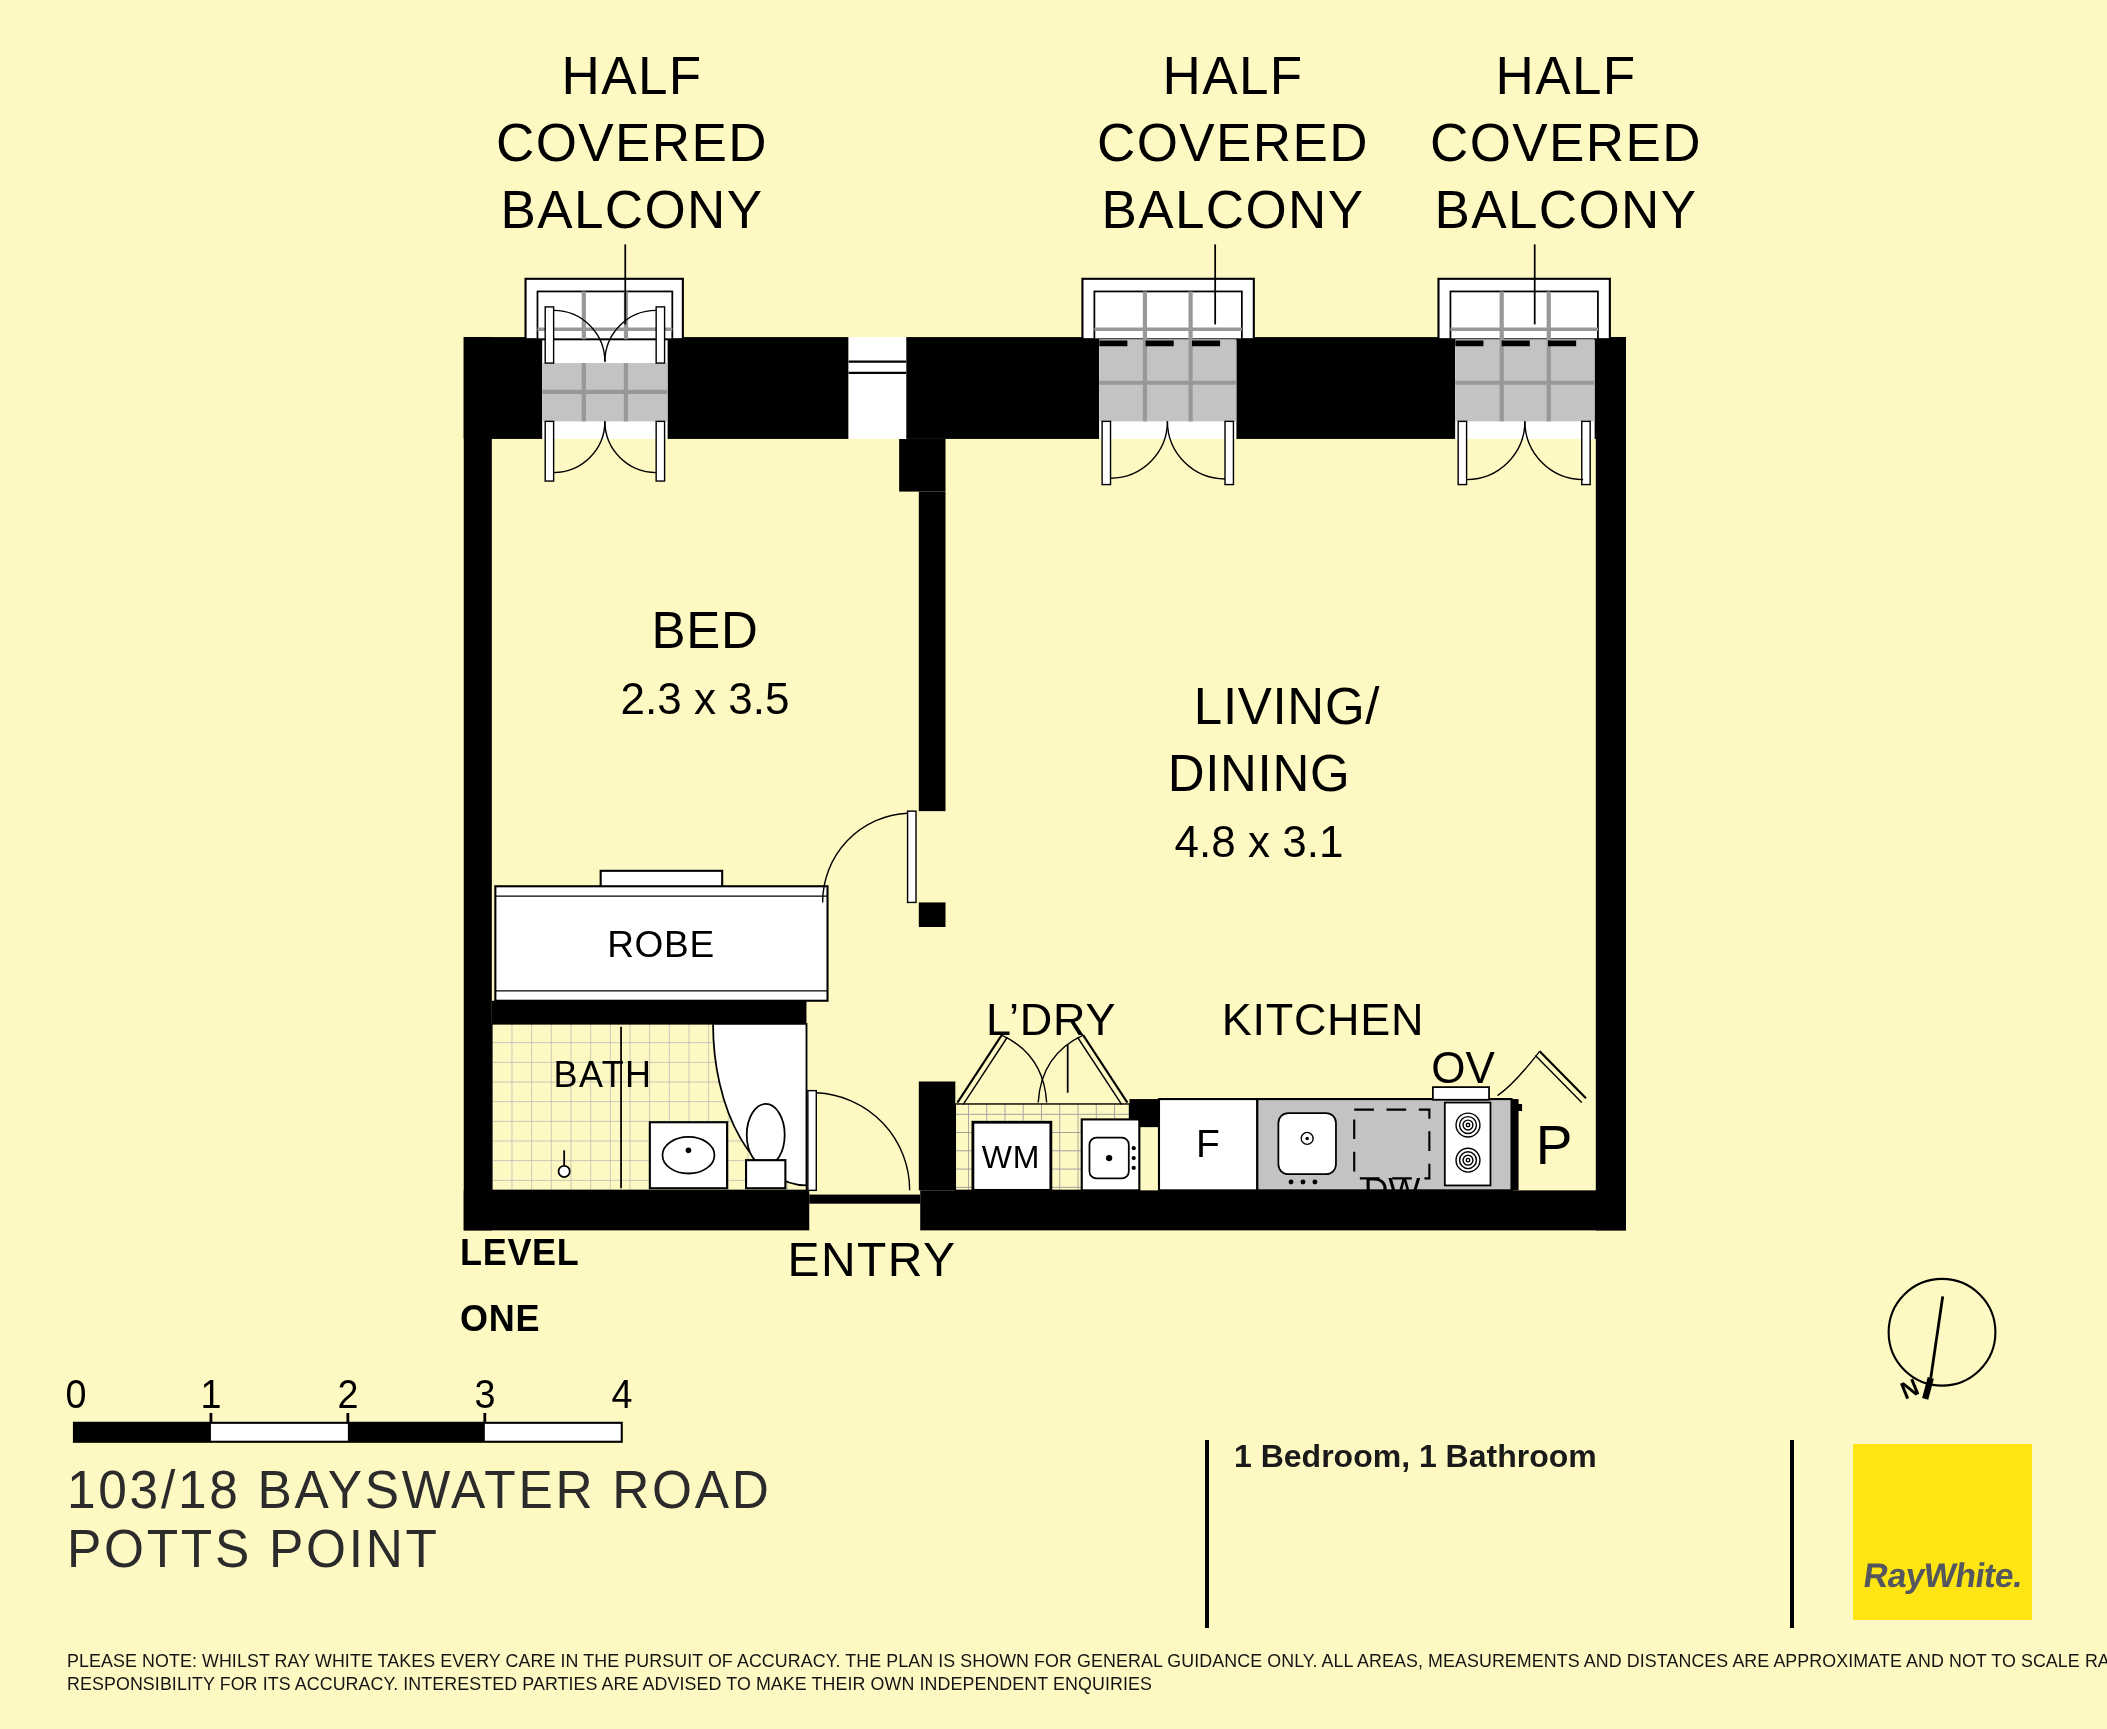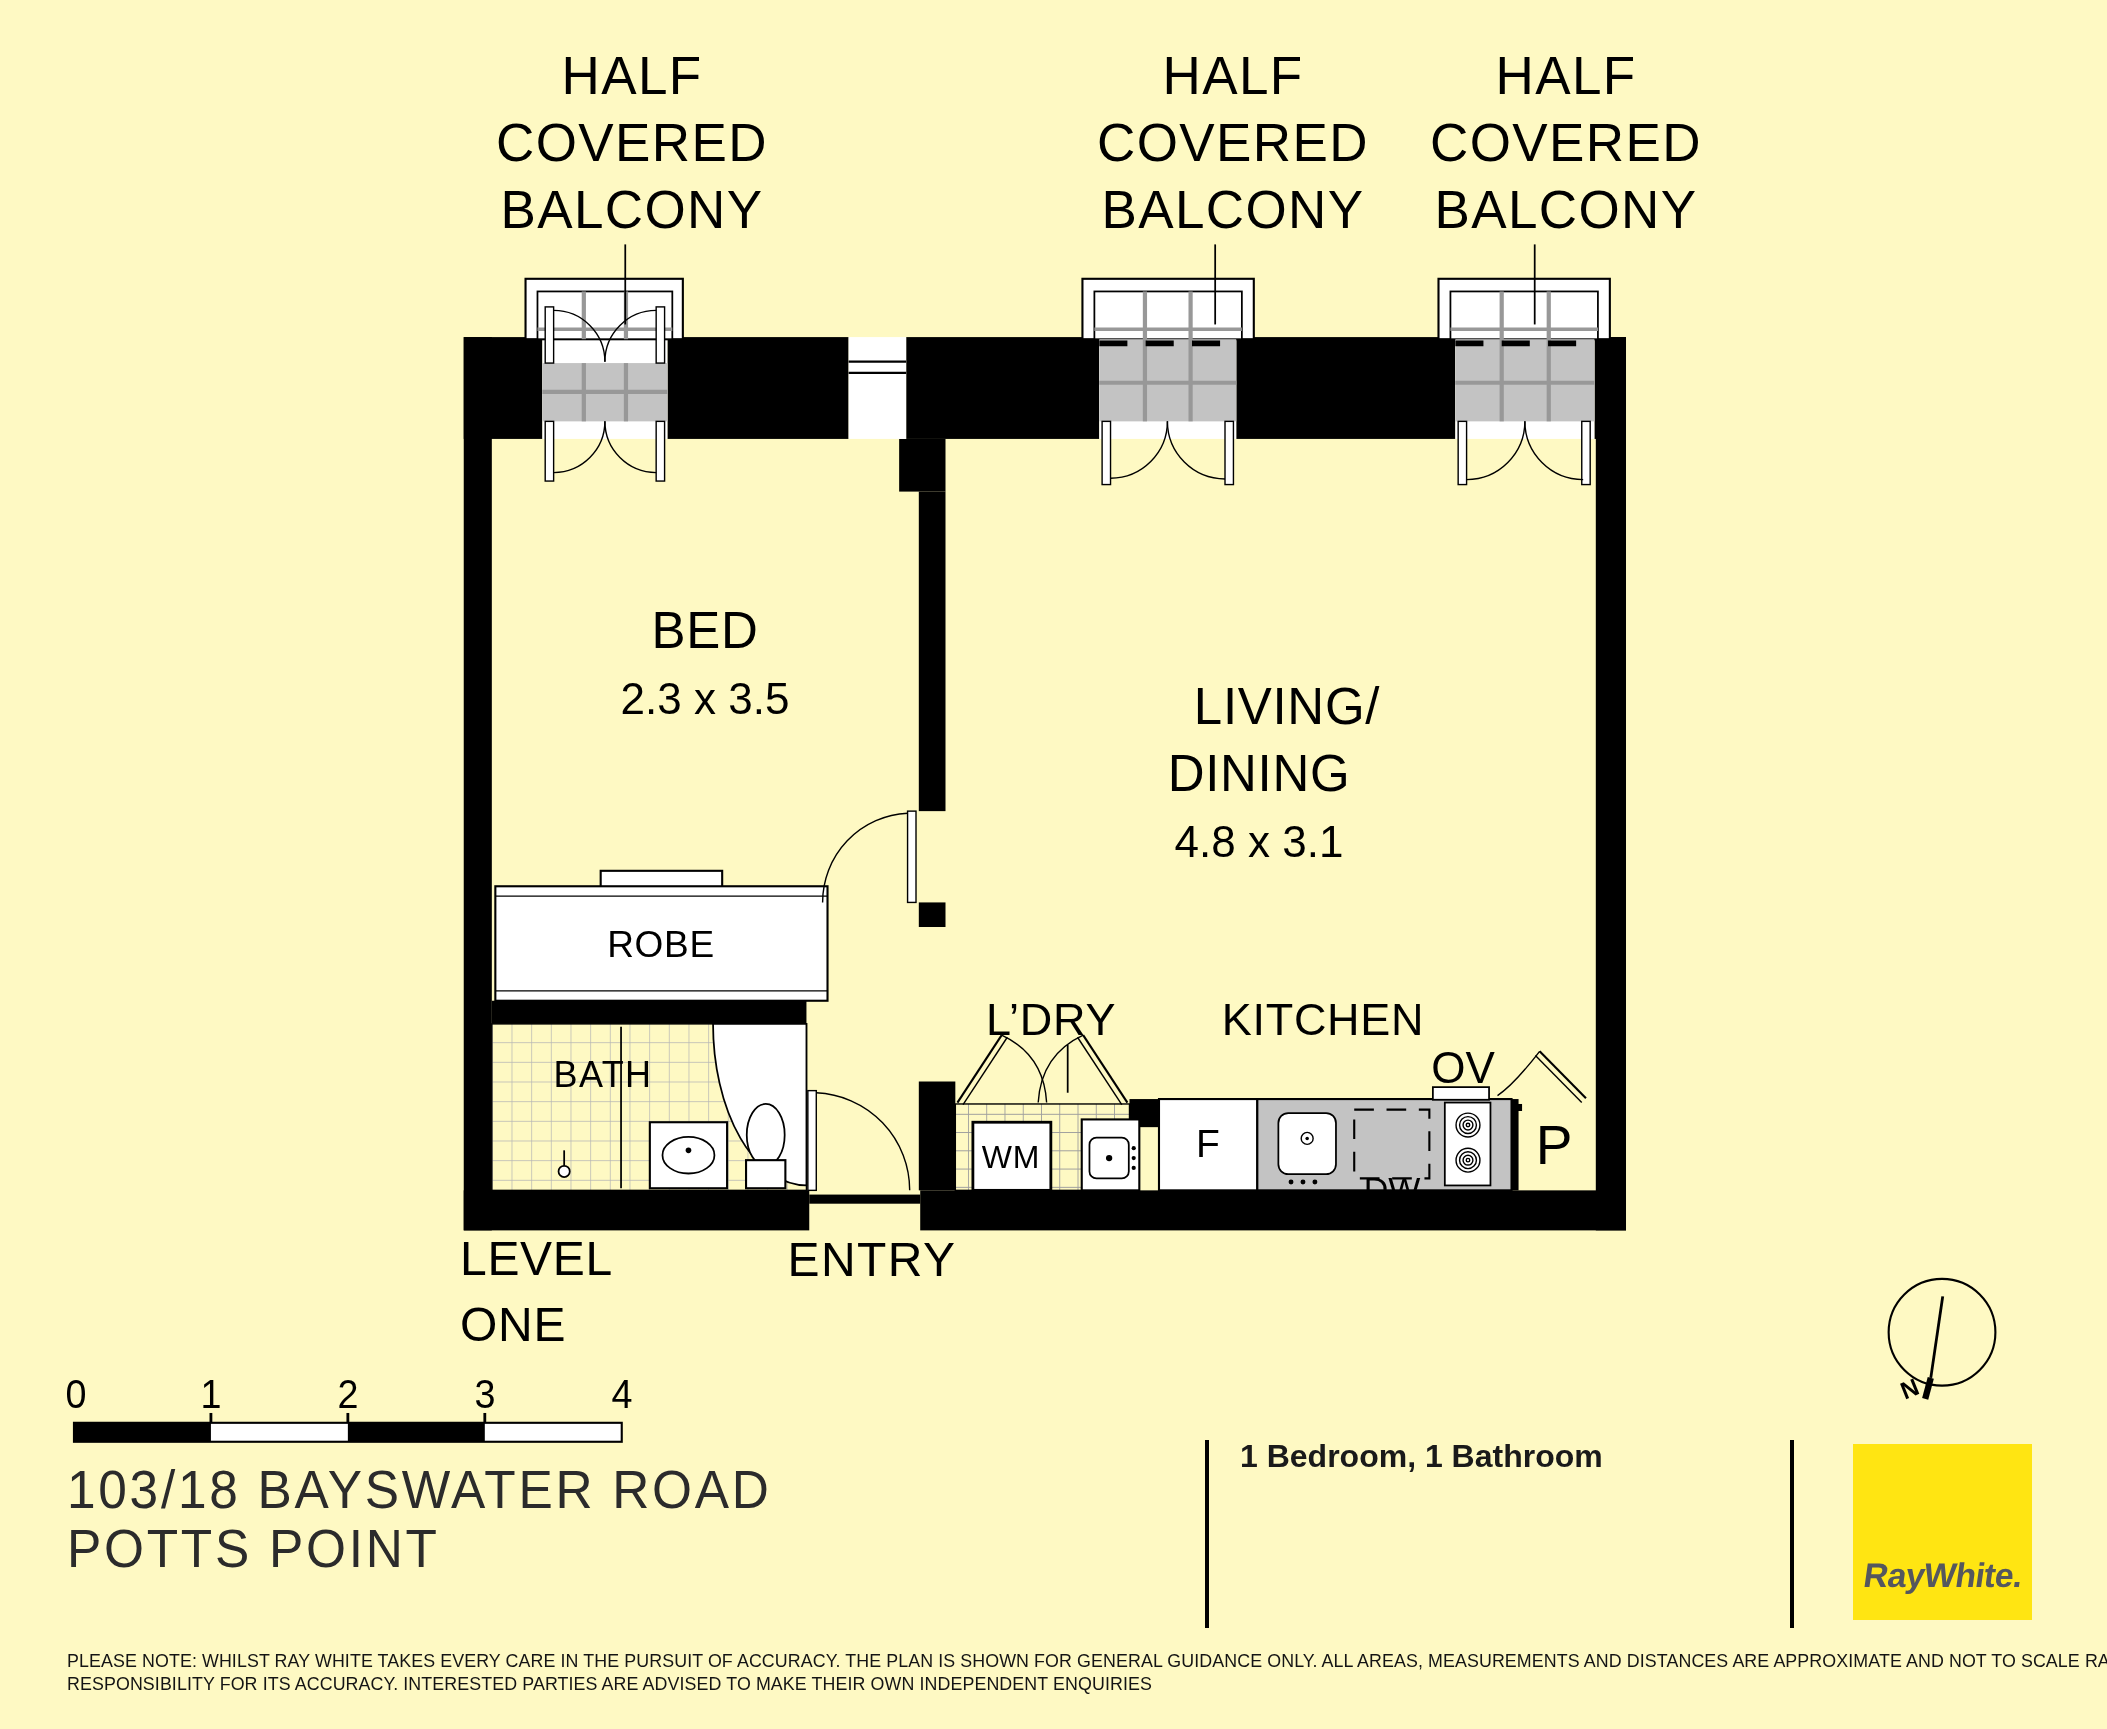--- a/index.html
+++ b/index.html
@@ -8,21 +8,21 @@
   svg.plan{position:absolute;left:0;top:0;width:2108px;height:1729px;}
   .lbl{position:absolute;white-space:nowrap;line-height:1.05;}
   .ctr{transform:translateX(-50%);text-align:center;}
   .balcony{font-size:53px;line-height:67px;letter-spacing:1.4px;text-align:center;transform:translateX(-50%);}
   .room{font-size:51px;letter-spacing:0.7px;}
   .dims{font-size:44px;}
   .robe-l{font-size:37px;letter-spacing:0.7px;}
   .bath-l{font-size:36px;letter-spacing:1.4px;}
   .zone-l{font-size:45px;letter-spacing:0.7px;}
   .entry-l{font-size:48px;letter-spacing:1.4px;}
-  .level-l{font-size:48px;font-weight:normal;letter-spacing:0.7px;}
+  .level-l{font-size:36px;font-weight:bold;letter-spacing:0.7px;}
   .app-wm{font-size:32px;letter-spacing:0.7px;}
   .app-f{font-size:39px;}
   .app-dw{font-size:34px;margin-top:44px;}
   .app-ov{font-size:44px;}
   .app-p{font-size:55px;}
   .tick-n{font-size:41px;transform:translateX(-50%) scaleX(.92);}
   .addr{font-size:53px;letter-spacing:2.8px;color:#2b2b2b;transform:scaleX(.97);transform-origin:left;}
   .agency{font-size:41px;font-weight:bold;letter-spacing:1.4px;color:#000;}
   .features{font-size:32px;font-weight:bold;color:#1a1a1a;}
   .disc{font-size:18px;color:#141414;letter-spacing:0.1px;transform:scaleX(.99);transform-origin:left;}
@@ -298,21 +298,21 @@
   <div class="lbl tick-n" style="left:622px;top:1373px;">4</div>
 
   <div class="lbl addr" style="left:67px;top:1462px;">103/18 BAYSWATER ROAD</div>
   <div class="lbl addr" style="left:67px;top:1521px;">POTTS POINT</div>
   <div class="lbl disc" style="left:67px;top:1652px;">PLEASE NOTE: WHILST RAY WHITE TAKES EVERY CARE IN THE PURSUIT OF ACCURACY. THE PLAN IS SHOWN FOR GENERAL GUIDANCE ONLY. ALL AREAS, MEASUREMENTS AND DISTANCES ARE APPROXIMATE AND NOT TO SCALE RAY WHITE AND OUR VENDOR WILL ACCEPT NO</div>
   <div class="lbl disc" style="left:67px;top:1675px;">RESPONSIBILITY FOR ITS ACCURACY. INTERESTED PARTIES ARE ADVISED TO MAKE THEIR OWN INDEPENDENT ENQUIRIES</div>
 
   <div class="vbar" style="left:1205px;top:1440px;height:188px;"></div>
   <div class="vbar" style="left:1790px;top:1440px;height:188px;"></div>
 
-  <div class="lbl features" style="left:1234px;top:1440px;margin-left:6px;">1 Bedroom, 1 Bathroom</div>
+  <div class="lbl features" style="left:1234px;top:1440px;">1 Bedroom, 1 Bathroom</div>
 
   <div class="north">N</div>
 
   <div class="logo-box">
     <div class="logo-text">RayWhite.</div>
   </div>
 
 </div>
 
 

